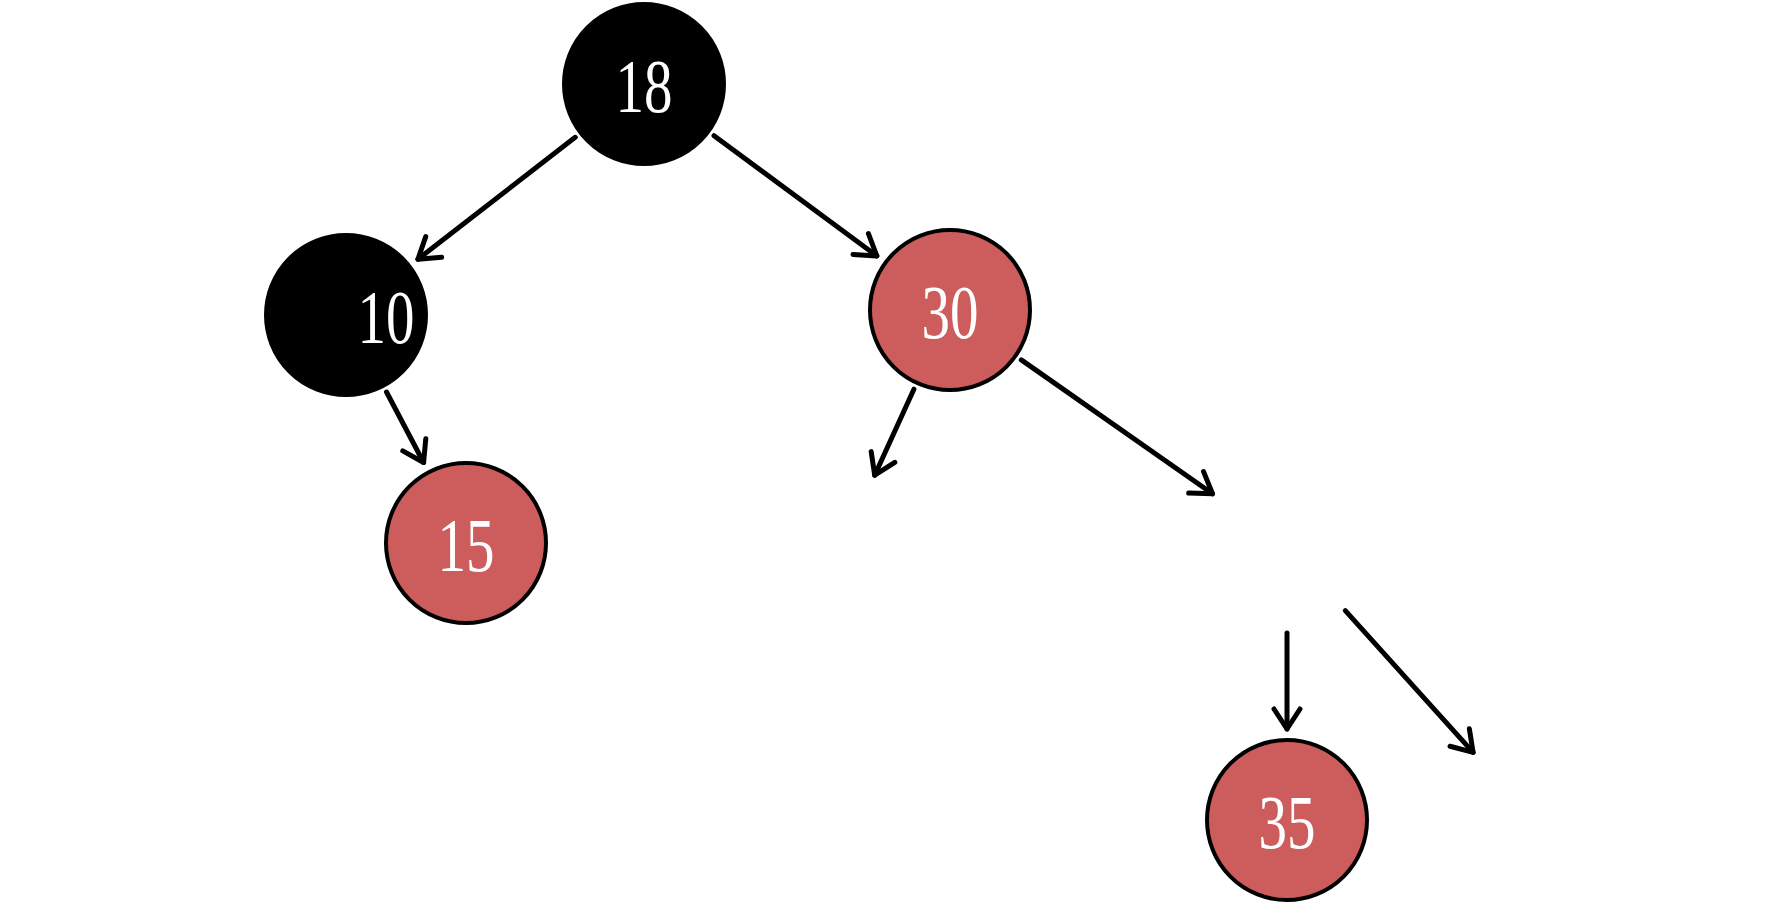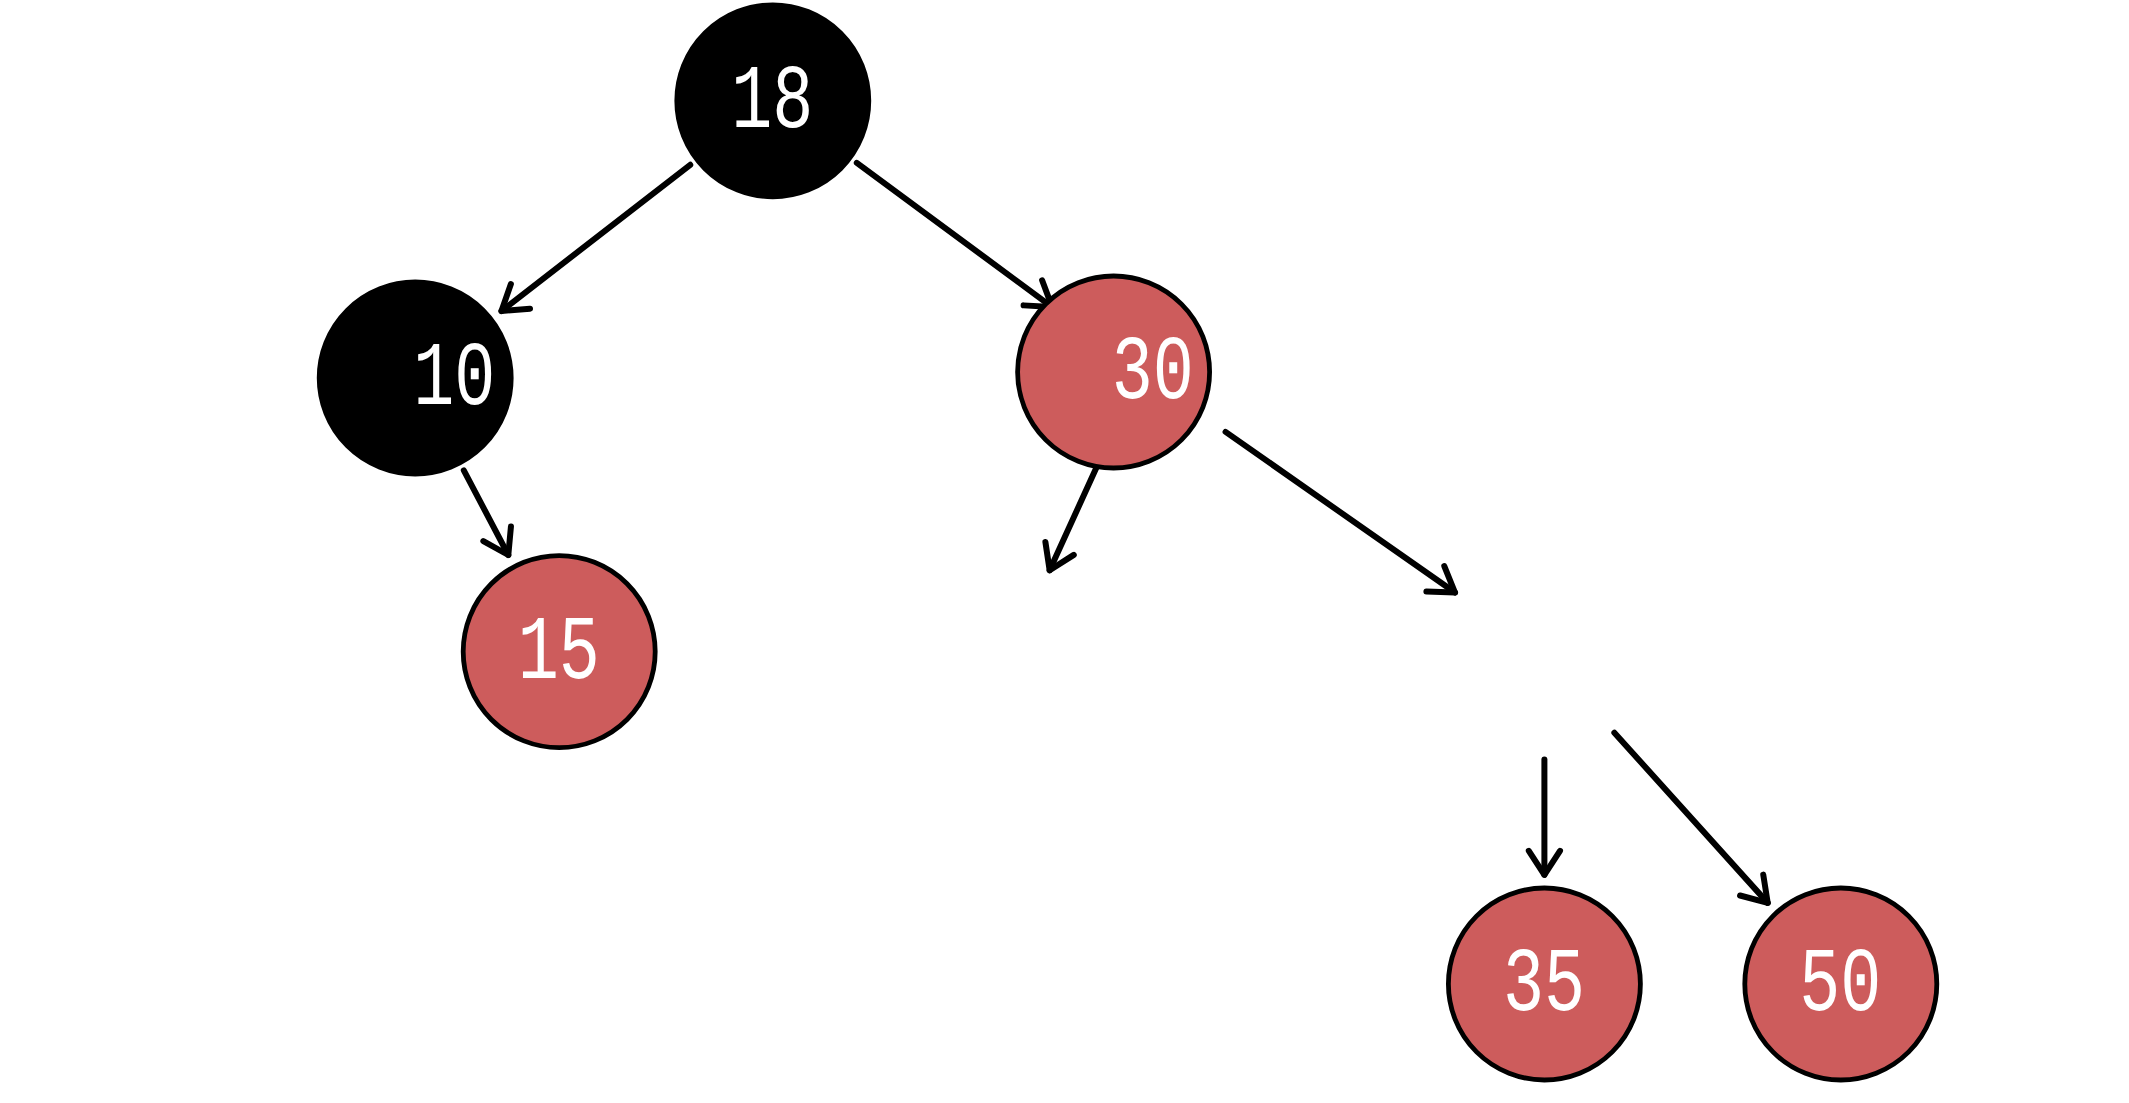--- a/index.html
+++ b/index.html
@@ -6,21 +6,21 @@
     margin: 0;
     padding: 0;
     background: #ffffff;
   }
   #canvas {
     position: relative;
     width: 1774px;
     height: 919px;
     background: var(--bg, #ffffff);
     overflow: hidden;
-    font-family: Liberation Mono, monospace;
+    font-family: Liberation Serif, serif;
   }
   #edges-layer {
     position: absolute;
     left: 0;
     top: 0;
     width: 1774px;
     height: 919px;
     display: block;
   }
   .edge {
@@ -71,25 +71,22 @@
       <line x1="1287.0" y1="633.0" x2="1287.0" y2="729.0" class="edge" marker-end="url(#arrowhead)"></line>
       <line x1="1345.3" y1="610.6" x2="1473.1" y2="752.4" class="edge" marker-end="url(#arrowhead)"></line>
     </svg>
 
 <div class="node black" style="left: 562px; top: 2px;">
       <span class="node-label">18</span>
     </div>
     <div class="node black" style="left: 264px; top: 233px; justify-content: flex-end;">
       <span class="node-label">10</span>
     </div>
-    <div class="node red" style="left: 846px; top: 228px; justify-content: flex-end;">
+    <div class="node red" style="left: 868px; top: 228px;">
       <span class="node-label">30</span>
     </div>
     <div class="node red" style="left: 384px; top: 461px;">
       <span class="node-label">15</span>
     </div>
     <div class="node red" style="left: 1205px; top: 738px;">
       <span class="node-label">35</span>
     </div>
-    <div class="node red" style="left: 1452px; top: 738px;">
-      <span class="node-label">50</span>
-    </div>
   </div>
 
 </body></html>

